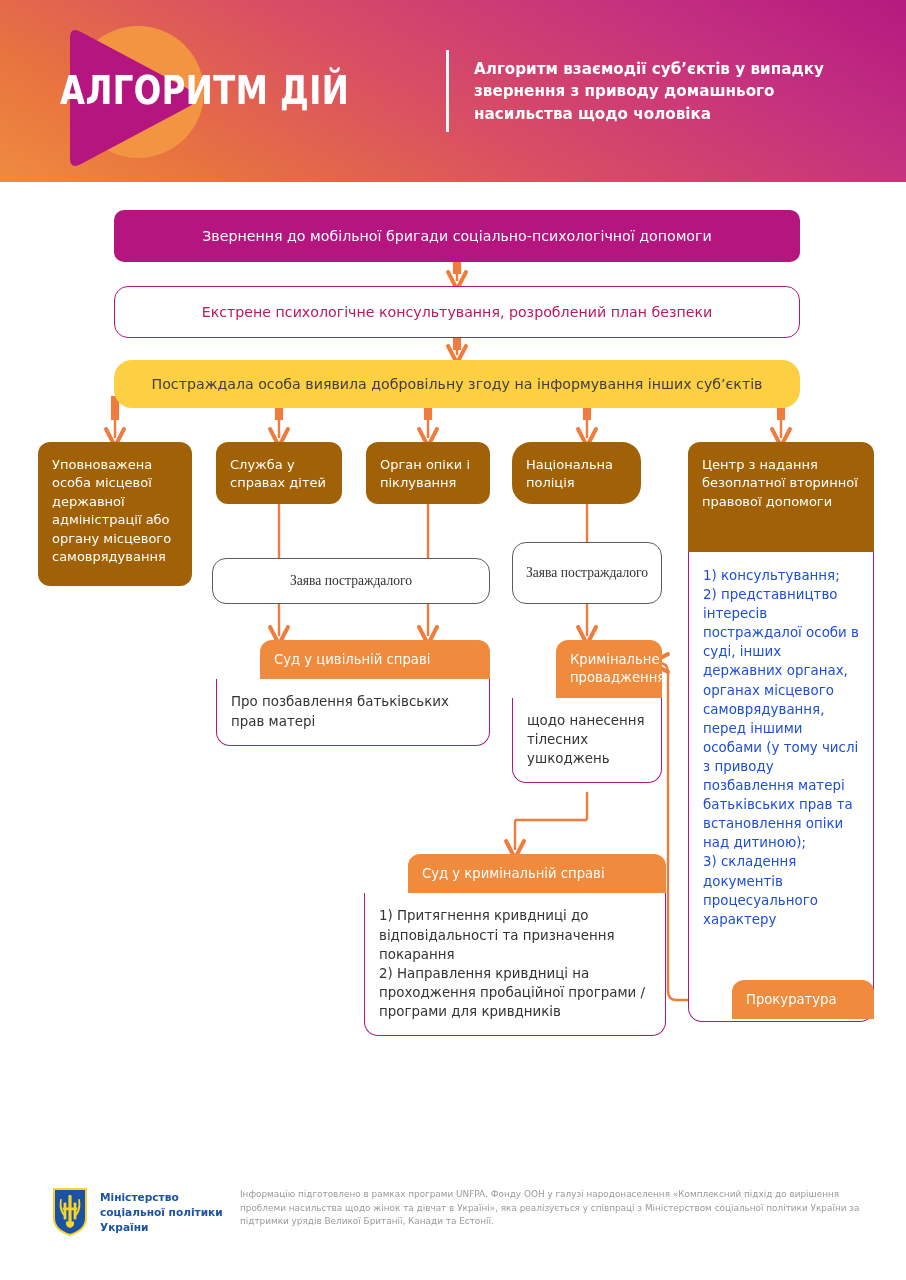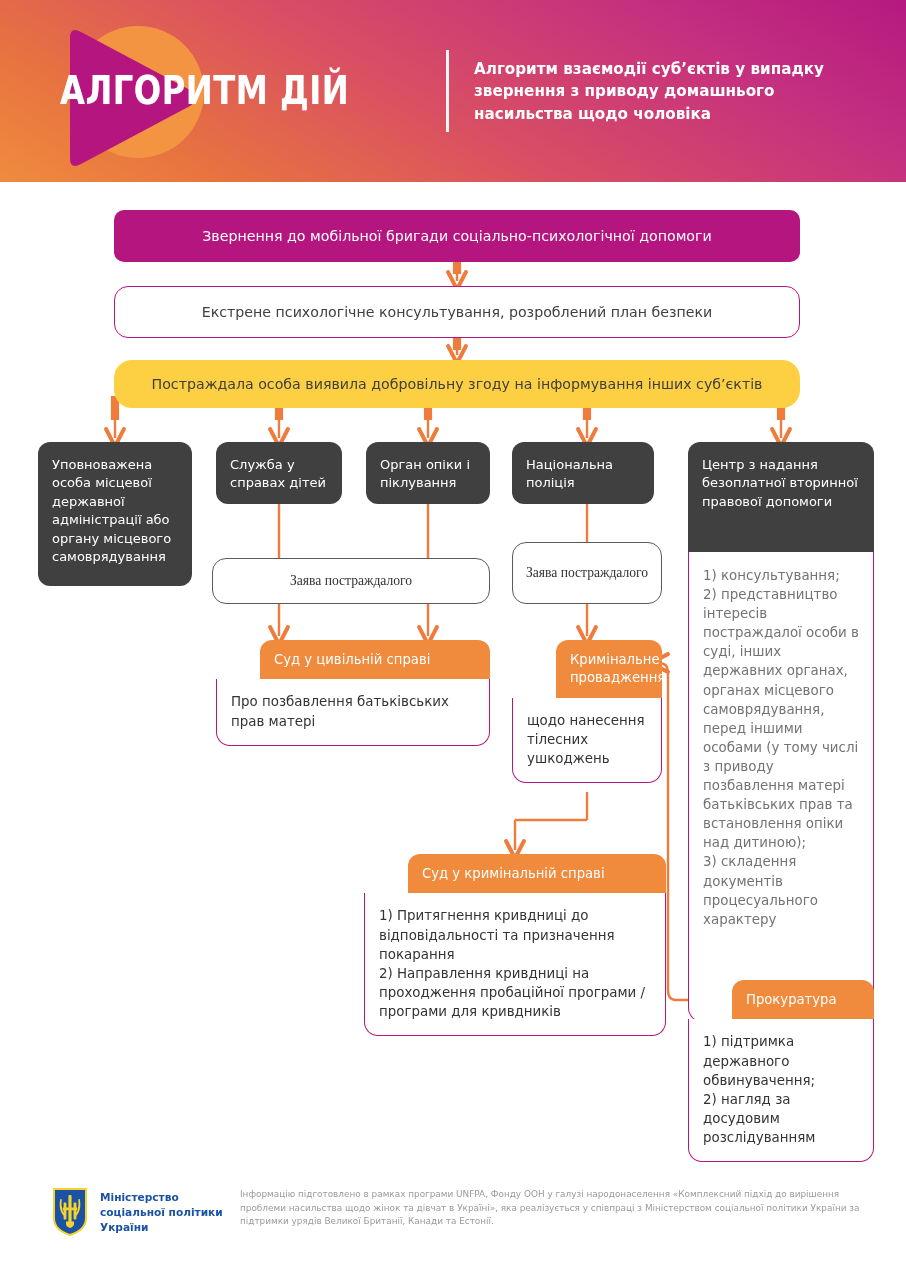--- a/index.html
+++ b/index.html
@@ -41,46 +41,46 @@
   }
 
   
   #flow{position:absolute;left:4px;top:182px;width:906px;height:990px;padding-left:8px;}
   .box{position:absolute;box-sizing:border-box;}
 
   .box-solid{
     color:#ffffff;display:flex;align-items:center;
   }
   .magenta{background:#b5157f;}
-  .orange{background:#404040;}
+  .orange{background:#a16207;}
   .yellow{background:#fdd044;color:#3f3f3f;}
 
   .b-top1{
     left:110px;top:28px;width:686px;height:52px;border-radius:10px;
     justify-content:center;font-size:14.2px;
   }
   .b-top2{
     left:110px;top:104px;width:686px;height:52px;border-radius:14px;
-    background:#ffffff;border:1.6px solid #b5157f;color:#404040;
+    background:#ffffff;border:1.6px solid #b5157f;color:#be185d;
     display:flex;align-items:center;justify-content:center;font-size:14.2px;
   }
   .b-top3{
     left:110px;top:178px;width:686px;height:48px;border-radius:18px;
     justify-content:center;font-size:14.2px;
   }
 
   
   .b-r1{
     top:260px;border-radius:12px;font-size:13px;line-height:1.42;
     align-items:flex-start;padding:14px 14px 12px 14px;display:flex;
   }
   .b-r1a{left:34px;width:154px;height:144px;}
   .b-r1b{left:212px;width:126px;height:62px;}
   .b-r1c{left:362px;width:124px;height:62px;}
-  .b-r1d{left:508px;width:142px;height:62px;}
+  .b-r1d{left:508px;width:129px;height:62px;border-radius:19px;}
   .b-r1e{left:684px;width:186px;height:110px;border-radius:12px 12px 0 0;justify-content:center;}
 
   
   .white-box{
     background:#ffffff;border:1.6px solid #5b5b5b;border-radius:14px;
     color:#333333;display:flex;align-items:center;justify-content:center;
     font-size:13.6px;line-height:1.4;text-align:center;box-sizing:border-box;font-family:Liberation Serif, serif;
   }
   .b-zayava1{left:208px;top:376px;width:278px;height:46px;}
   .b-zayava2{left:508px;top:360px;width:150px;height:62px;}
@@ -94,21 +94,21 @@
   .card-body{
     background:#ffffff;color:#333333;font-size:13.4px;line-height:1.42;
     padding:13px 14px 14px 14px;box-sizing:border-box;
     border:1.6px solid #b5157f;border-top:none;border-radius:0 0 14px 14px;
     white-space:pre-line;
   }
   .c-civil{left:212px;top:458px;width:274px;}
   .c-crim{left:508px;top:458px;width:150px;}
   .c-center-body{
     position:absolute;left:684px;top:370px;width:186px;height:470px;
-    background:#ffffff;color:#737373;font-size:13.4px;line-height:1.425;
+    background:#ffffff;color:#1d4ed8;font-size:13.4px;line-height:1.425;
     padding:14px 14px 12px 14px;box-sizing:border-box;
     border:1.6px solid #b5157f;border-top:none;border-radius:0 0 14px 14px;
     white-space:pre-line;
   }
   .c-crimcourt{left:360px;top:672px;width:302px;}
   .c-prosec{left:684px;top:798px;width:186px;}
 
   
   #connectors{position:absolute;left:0;top:0;width:906px;height:990px;pointer-events:none;}
 
@@ -230,22 +230,20 @@
   </div>
 
   <div class="card c-crimcourt">
     <div class="card-head">Суд у кримінальній справі</div>
     <div class="card-body">1) Притягнення кривдниці до відповідальності та призначення покарання
 2) Направлення кривдниці на проходження пробаційної програми / програми для кривдників</div>
   </div>
 
   <div class="card c-prosec">
     <div class="card-head">Прокуратура</div>
-    <div class="card-body">1) підтримка державного обвинувачення;
-2) нагляд за досудовим розслідуванням</div>
   </div>
 </div>
 
 <div id="footer">
   <div id="emblem">
     <svg width="36" height="48" viewBox="0 0 36 48">
       <path d="M2 1 H34 V30 Q34 42 18 47 Q2 42 2 30 Z" fill="#1b52a4" stroke="#f6d32d" stroke-width="2"></path>
       <g fill="#f6d32d">
         <rect x="16.4" y="7" width="3.2" height="32" rx="1.1"></rect>
         <path d="M8.2 11 q-1.6 8 1.4 14 q1.2 2.4 3.2 3.4 l0-3 q-1.4-1.1-2.2-3 q-1.8-4.6-0.9-11.1 z"></path>

